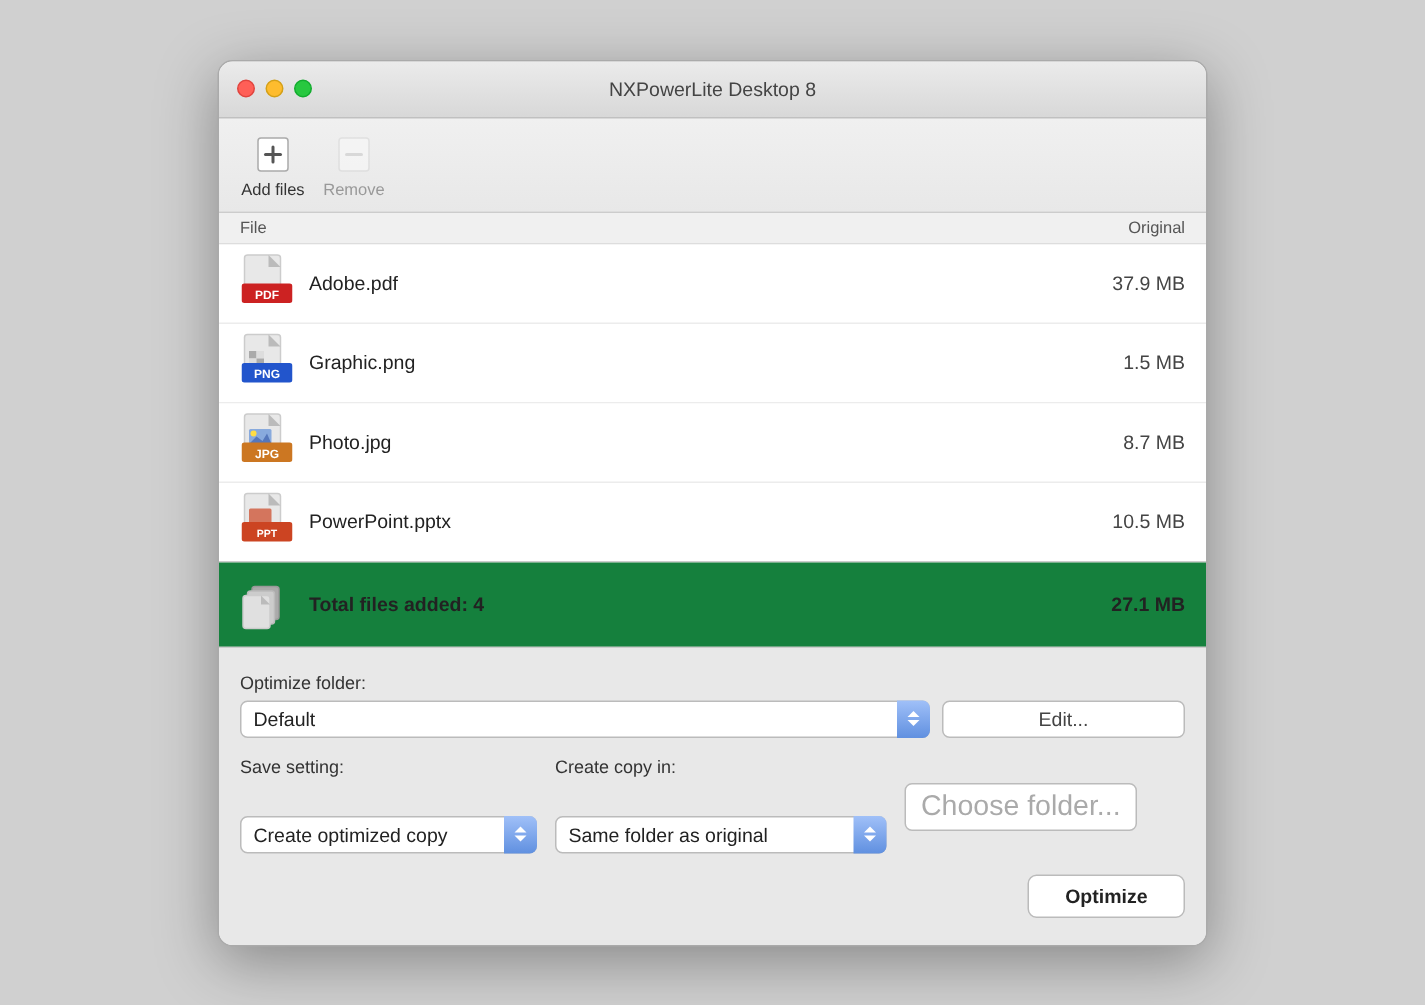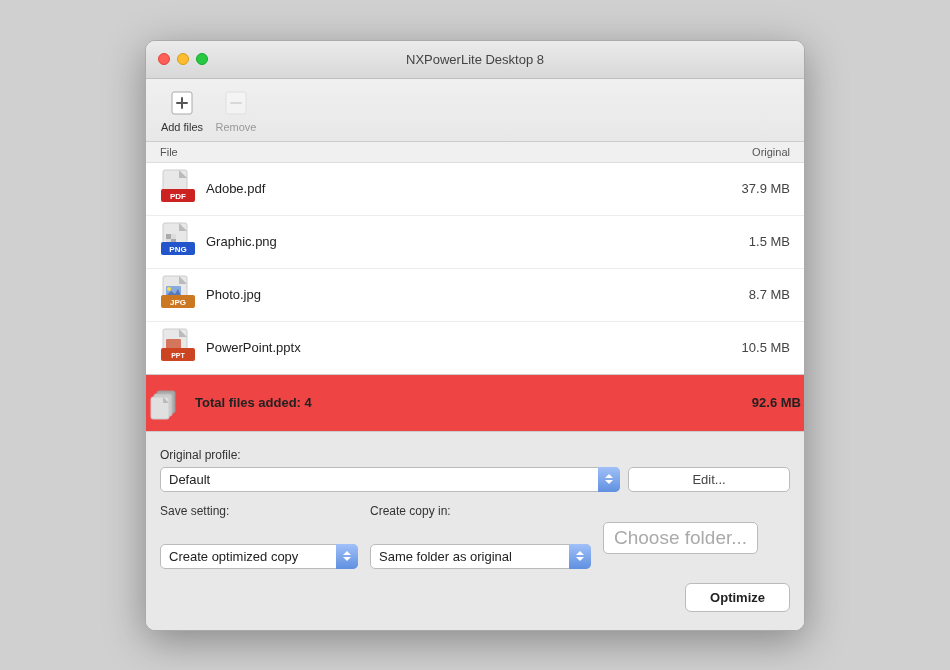--- a/index.html
+++ b/index.html
@@ -118,22 +118,22 @@
     .file-size {
       font-size: 13px;
       color: #444;
       text-align: right;
       min-width: 70px;
     }
 
     .totals-row {
       display: flex;
       align-items: center;
-      padding: 10px 3px;
-      background: #ef4444;
+      padding: 10px 14px;
+      background: #15803d;
       border-bottom: 1px solid #ccc;
     }
     .totals-icon {
       width: 36px;
       height: 36px;
       margin-right: 10px;
       flex-shrink: 0;
     }
     .totals-label {
       flex: 1;
@@ -365,27 +365,27 @@
     <div class="totals-icon">
       <svg width="36" height="36" viewBox="0 0 36 36">
 
         <rect x="8" y="6" width="18" height="22" rx="2" fill="#aaa" stroke="#999" stroke-width="1"></rect>
         <rect x="5" y="9" width="18" height="22" rx="2" fill="#ccc" stroke="#bbb" stroke-width="1"></rect>
         <rect x="2" y="12" width="18" height="22" rx="2" fill="#e0e0e0" stroke="#ccc" stroke-width="1"></rect>
         <polygon points="14,12 20,18 14,18" fill="#bbb"></polygon>
       </svg>
     </div>
     <span class="totals-label">Total files added: 4</span>
-    <span class="totals-size">92.6 MB</span>
+    <span class="totals-size">27.1 MB</span>
   </div>
 
   <div class="bottom-panel">
 
     <div class="profile-row">
-      <div class="row-label">Original profile:</div>
+      <div class="row-label">Optimize folder:</div>
       <div class="profile-select-row">
         <div class="select-wrapper">
           <select class="select-control profile-select">
             <option>Default</option>
           </select>
           <div class="select-arrow">
             <div class="arrow-up"></div>
             <div class="arrow-down"></div>
           </div>
         </div>

